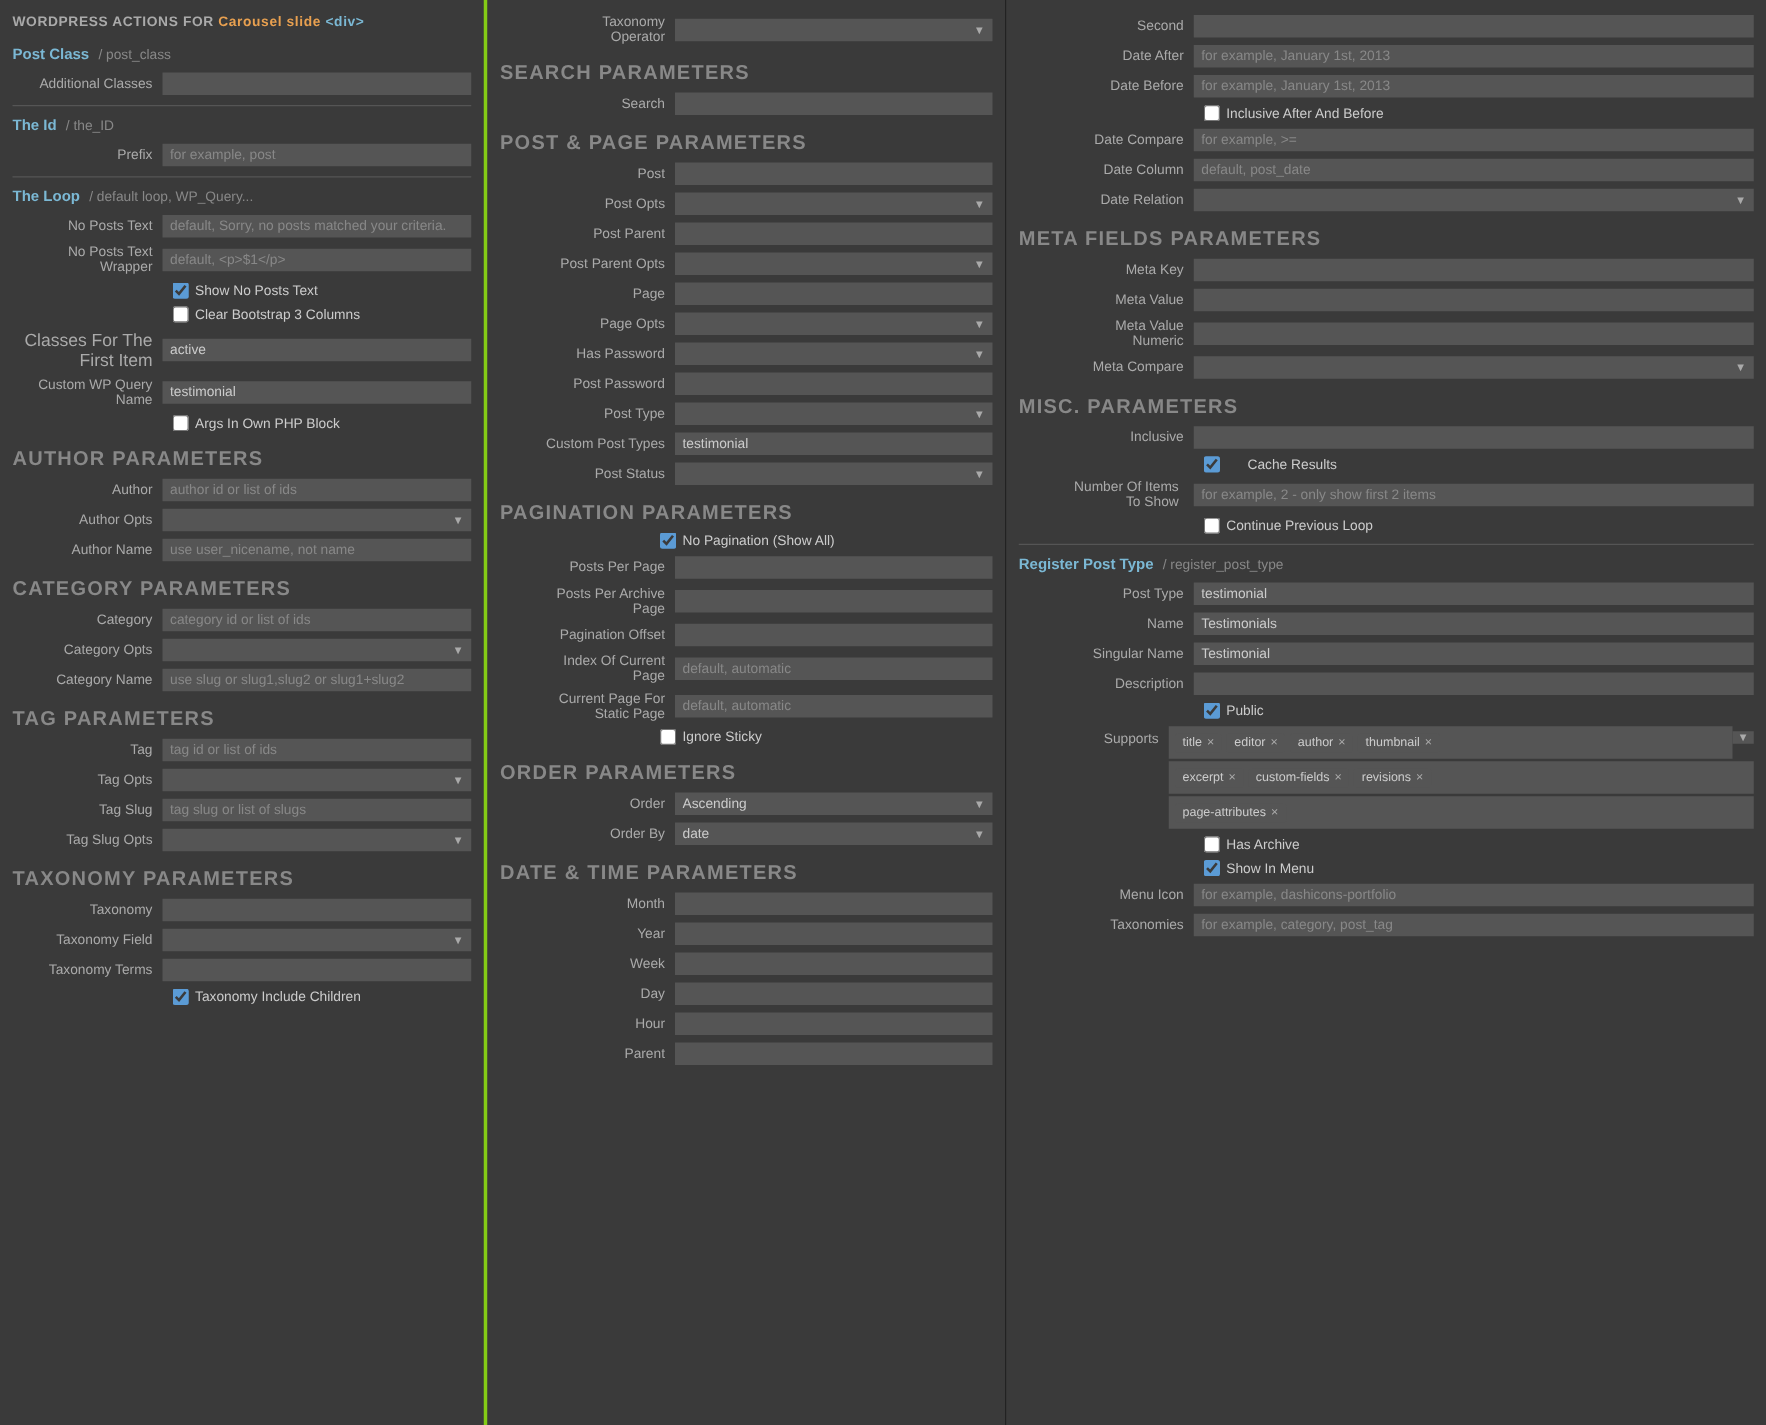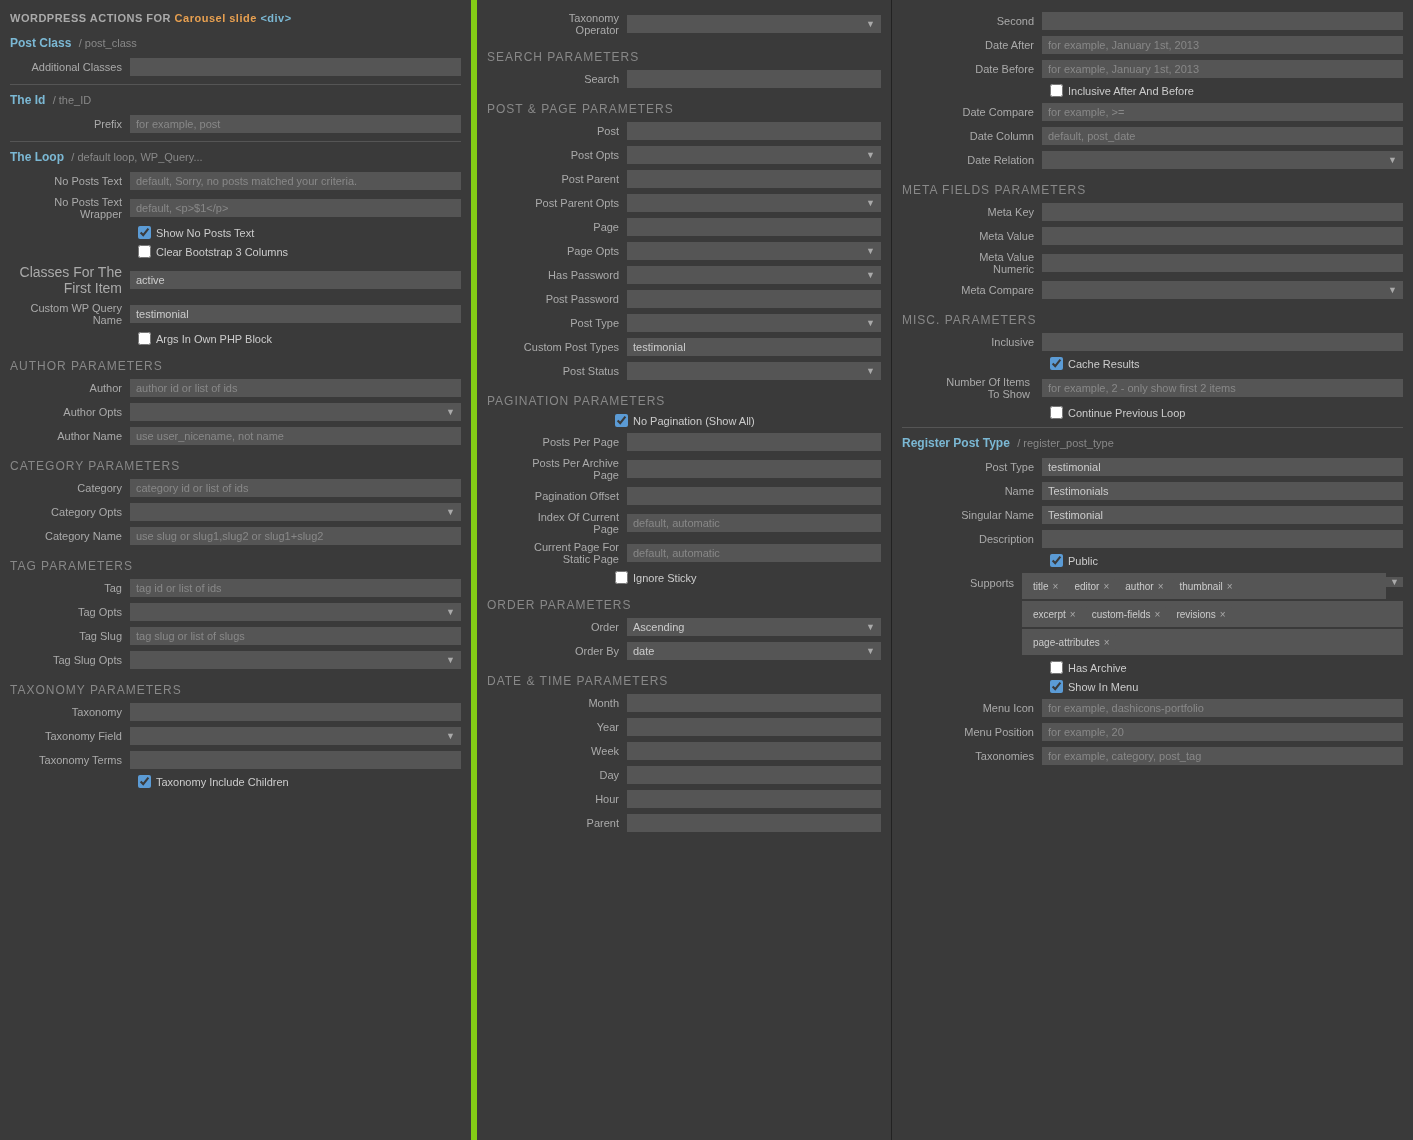--- a/index.html
+++ b/index.html
@@ -12,45 +12,45 @@
       flex-direction: row;
       width: 1413px;
       min-height: 1140px;
     }
 
     .column {
       background: #3a3a3a;
       padding: 12px 10px;
       overflow-y: auto;
     }
-    .col1 { width: 477px; border-right: 6px solid #84cc16; }
+    .col1 { width: 390px; border-right: 3px solid #84cc16; }
     .col2 { width: 415px; border-right: 1px solid #222; }
     .col3 { flex: 1; }
 
     .page-title {
       font-size: 11px;
       color: #aaa;
       margin-bottom: 12px;
       font-weight: bold;
       letter-spacing: 0.5px;
     }
     .page-title .highlight {
       color: #e8a050;
     }
     .page-title .tag {
       color: #7bb8d4;
     }
 
     .section-header {
-      font-size: 12px;
+      font-size: 16px;
       color: #888;
       text-transform: uppercase;
       letter-spacing: 1px;
       margin: 14px 0 6px 0;
-      font-weight: normal;
+      font-weight: bold;
     }
 
     .section-link {
       color: #7bb8d4;
       font-size: 12px;
       font-weight: bold;
       display: inline;
     }
     .section-link-sub {
       color: #888;
@@ -535,21 +535,21 @@
     <div class="select-wrapper field-input">
       <select><option></option></select>
     </div>
   </div>
 
   <div class="section-header">MISC. PARAMETERS</div>
   <div class="field-row">
     <div class="field-label field-label-wide">Inclusive</div>
     <div class="field-input"><input type="text" value="" style=""></div>
   </div>
-  <div class="checkbox-row" style="padding-left: 148px;">
+  <div class="checkbox-row" style="padding-left: 148px; gap: 17px;">
     <input type="checkbox" id="cache-results" checked="" style="">
     <label for="cache-results">Cache Results</label>
   </div>
   <div class="field-row">
     <div class="field-label field-label-wide" style="font-size:11px;color:#aaa;text-align:right;padding-right:12px;">Number Of Items<br>To Show</div>
     <div class="field-input"><input type="text" placeholder="for example, 2 - only show first 2 items" style=""></div>
   </div>
   <div class="checkbox-row" style="padding-left: 148px;">
     <input type="checkbox" id="continue-loop" style="">
     <label for="continue-loop">Continue Previous Loop</label>
@@ -611,20 +611,16 @@
   </div>
   <div class="checkbox-row" style="padding-left: 148px;">
     <input type="checkbox" id="rpt-show-in-menu" checked="" style="">
     <label for="rpt-show-in-menu">Show In Menu</label>
   </div>
   <div class="field-row">
     <div class="field-label field-label-wide">Menu Icon</div>
     <div class="field-input"><input type="text" placeholder="for example, dashicons-portfolio" style=""></div>
   </div>
   <div class="field-row">
-    <div class="field-label field-label-wide">Menu Position</div>
-    <div class="field-input"><input type="text" placeholder="for example, 20" style=""></div>
-  </div>
-  <div class="field-row">
     <div class="field-label field-label-wide">Taxonomies</div>
     <div class="field-input"><input type="text" placeholder="for example, category, post_tag" style=""></div>
   </div>
 </div>
 
 </body></html>

